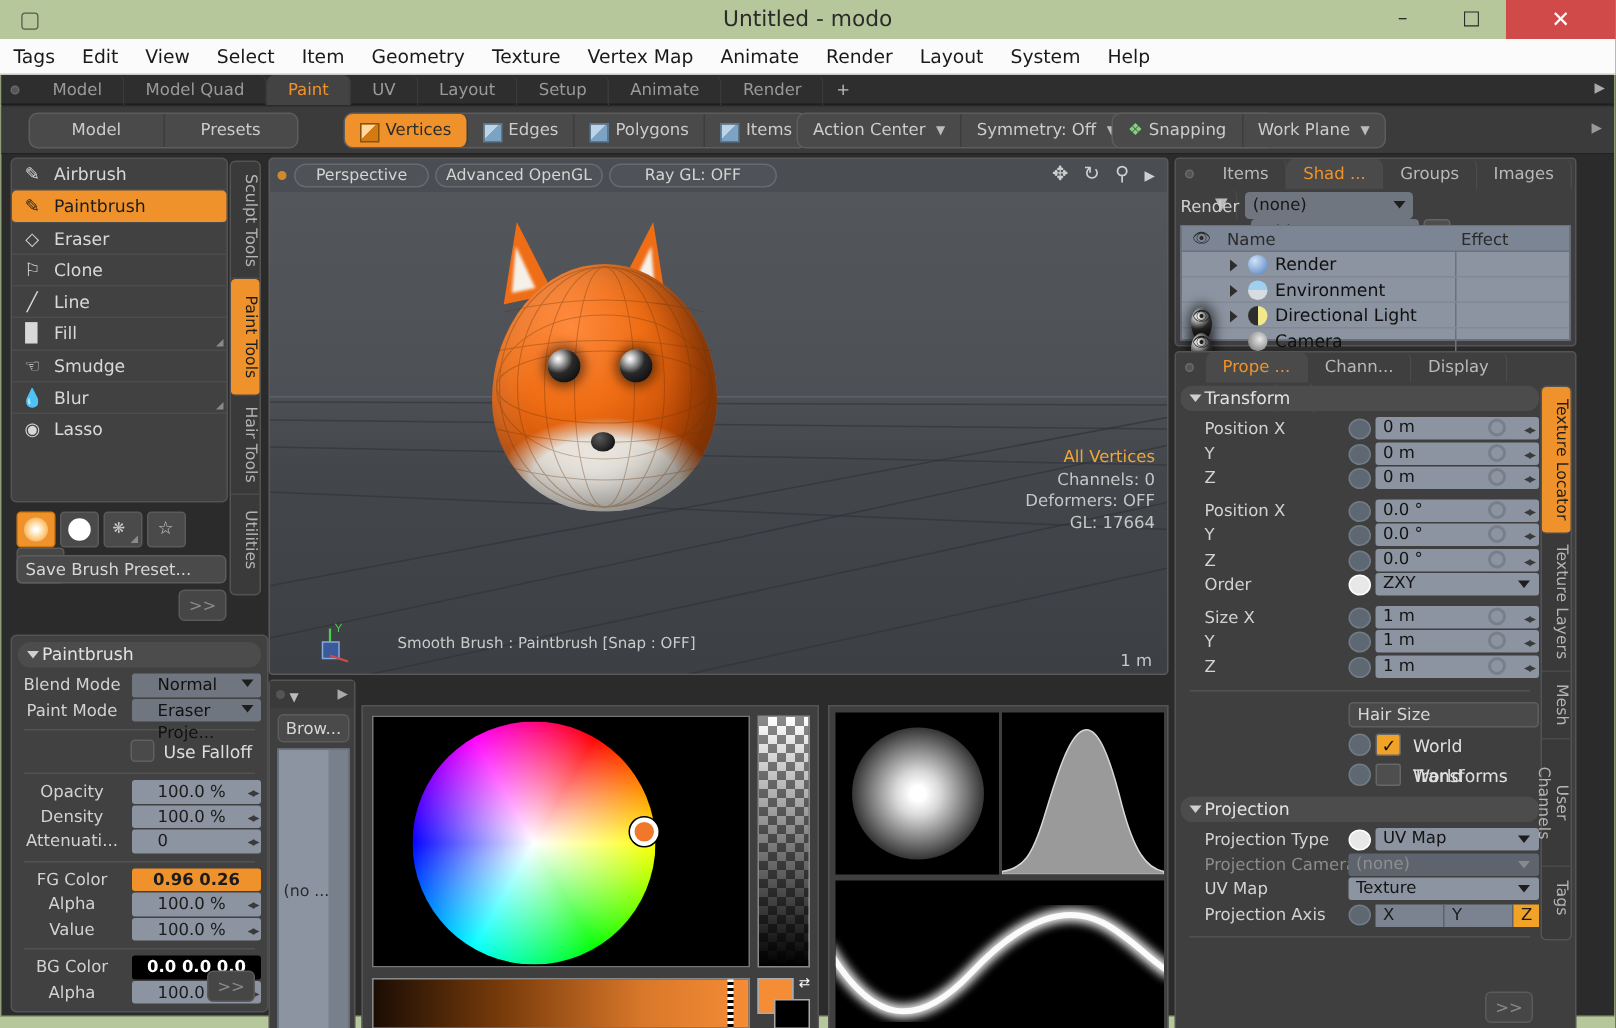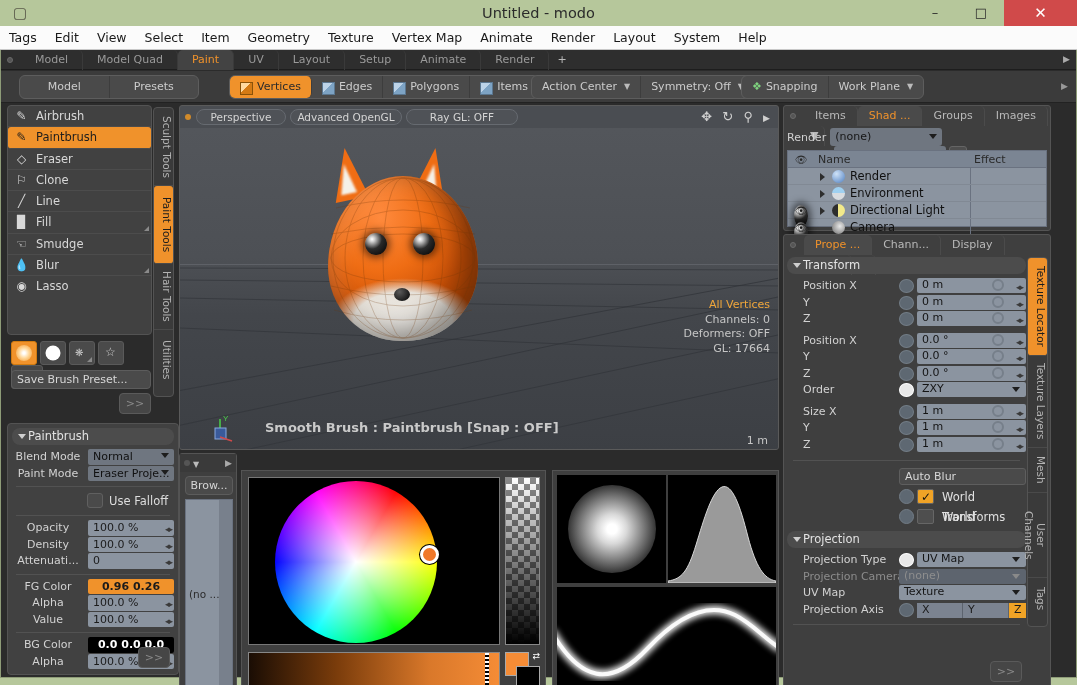--- a/index.html
+++ b/index.html
@@ -145,21 +145,21 @@
     background:#414141; border:1px solid #535353; border-radius:4px; }
   .sechead { margin:4px; height:17px; line-height:17px; background:#4c4c4c;
     border-radius:8px; padding-left:16px; color:#e2e2e2; font-size:11.5px; position:relative;}
   .sechead .tri { position:absolute; left:6px; top:6px; width:0;height:0;
     border-left:4px solid transparent;border-right:4px solid transparent;border-top:5px solid #cfcfcf;}
   .prow { position:relative; height:16.5px; margin:0 4px; }
   .plabel { position:absolute; left:0; width:72px; text-align:center;
             font-size:11px; color:#d2d2d2; line-height:16.5px; }
   .pfield { position:absolute; left:76px; right:0; height:15.5px;
             background:#8b94a0; border-radius:2px; color:#1b1b1b;
-            font-size:11px; line-height:15px; padding-left:5px; }
+            font-size:11px; line-height:15px; padding-left:17px; }
   .pfield.dd { background:#6f7680; color:#111; }
   .pfield .ddcaret { position:absolute; right:5px; top:4px; width:0;height:0;
     border-left:4px solid transparent;border-right:4px solid transparent;border-top:5px solid #1d1d1d;}
   .spin { position:absolute; right:2px; top:2px; font-size:9px; color:#3a3a3a; letter-spacing:-1px;}
   .pdiv { height:1px; background:#525252; margin:4px 8px; }
   .ckrow { position:relative; height:20px; margin:2px 4px; }
   .ckbox { position:absolute; left:75px; top:2px; width:16px; height:15px;
            background:#4a4a4a; border:1px solid #606060; border-radius:3px; }
   .cklabel { position:absolute; left:97px; line-height:20px; font-size:11.5px; color:#ddd; }
   #btn-more2 { position:absolute; right:8px; bottom:6px; width:32px; height:21px;
@@ -208,21 +208,21 @@
   .eye { position:absolute; width:22px; height:22px; border-radius:50%;
          background:radial-gradient(circle at 32% 28%, #ffffff 0%, #cfcfcf 12%, #2a2a2a 45%, #000 100%);
          box-shadow:0 0 7px 3px rgba(0,0,0,0.5);}
   #eye-l { left:57px; top:97px; }
   #eye-r { left:105px; top:97px; }
   #nose { position:absolute; left:86px; top:152px; width:16px; height:13px;
           border-radius:50%; background:radial-gradient(circle at 35% 30%, #5a5a5a, #000); }
   #vp-stats { position:absolute; right:8px; top:170px; text-align:right;
      font-size:11px; line-height:14.5px; color:#c6c6c6; }
   #vp-stats .hl { color:#f0a63a; }
-  #vp-status { position:absolute; left:85px; bottom:16px; font-size:13px; color:#cacaca;font-weight:bold;}
+  #vp-status { position:absolute; left:85px; bottom:16px; font-size:10px; color:#cacaca;}
   #vp-scale { position:absolute; right:10px; bottom:4px; font-size:11px; color:#c6c6c6;}
   #vp-axis { position:absolute; left:30px; bottom:8px; width:30px; height:30px; }
 
   
   #brow-panel { position:absolute; left:178px; top:403px; width:58px; height:240px;
      background:#3f3f3f; border:1px solid #545454; border-radius:3px; }
   #brow-top { position:absolute; left:0; top:0; width:100%; height:18px; background:#3a3a3a;}
   #brow-top .dot { position:absolute; left:4px; top:6px; width:6px;height:6px;border-radius:50%;background:#555;}
   #brow-top .cr { position:absolute; left:13px; top:6px; font-size:8px; color:#bbb;}
   #brow-top .ar { position:absolute; right:4px; top:4px; font-size:9px; color:#aaa;}
@@ -880,21 +880,21 @@
         <span class="rpfield">
           <span>1 m</span>
           <span class="o"></span>
           <span class="spin">◂▸</span>
         </span>
       </div>
 
       <div class="pdiv" style="margin:7px 6px;"></div>
 
       <div class="rprow" style="height:19px;">
-        <span id="autosize">Auto Blur</span>
+        <span id="autosize">Hair Size</span>
       </div>
       <div class="rckrow">
         <span class="rckknob"></span>
         <span class="rckbox on">
           <span class="tick">✓</span>
         </span>
         <span class="rcklabel">World Transforms</span>
       </div>
       <div class="rckrow">
         <span class="rckknob"></span>

